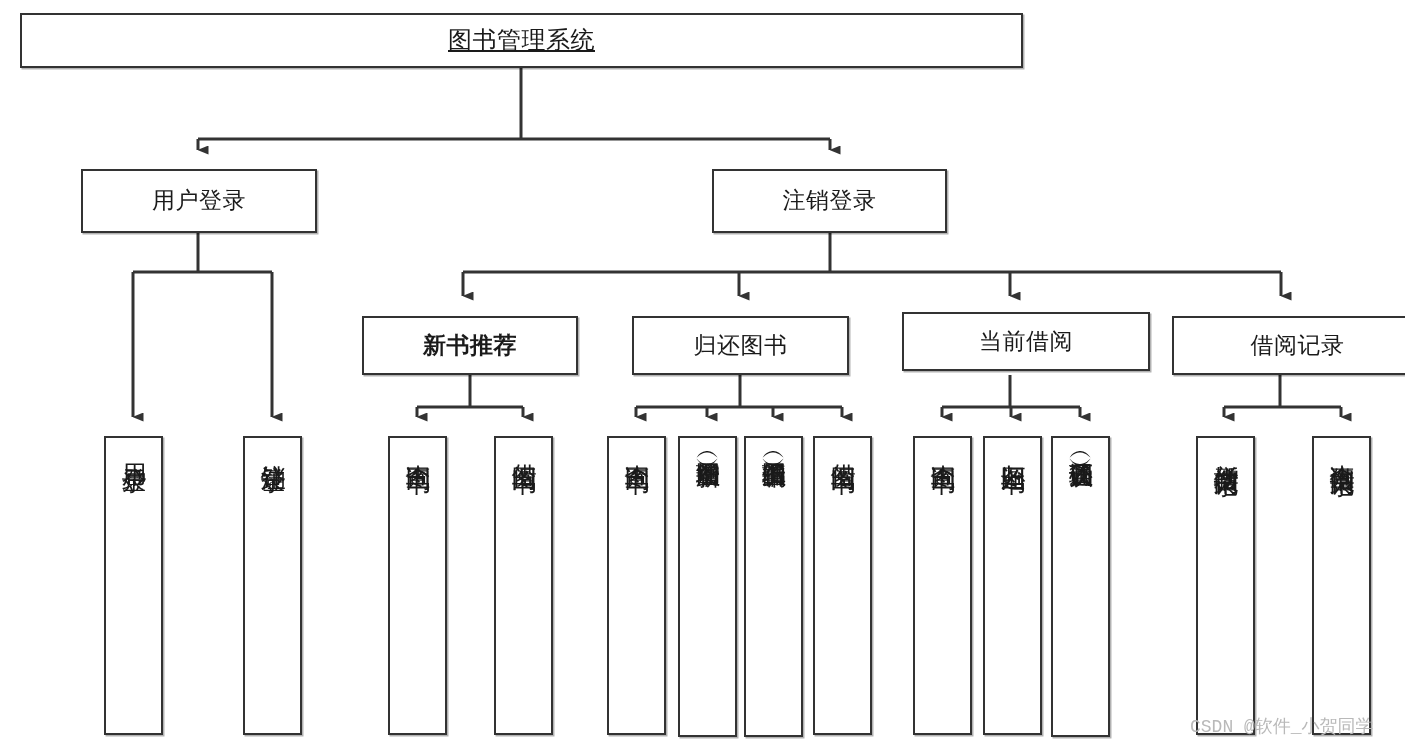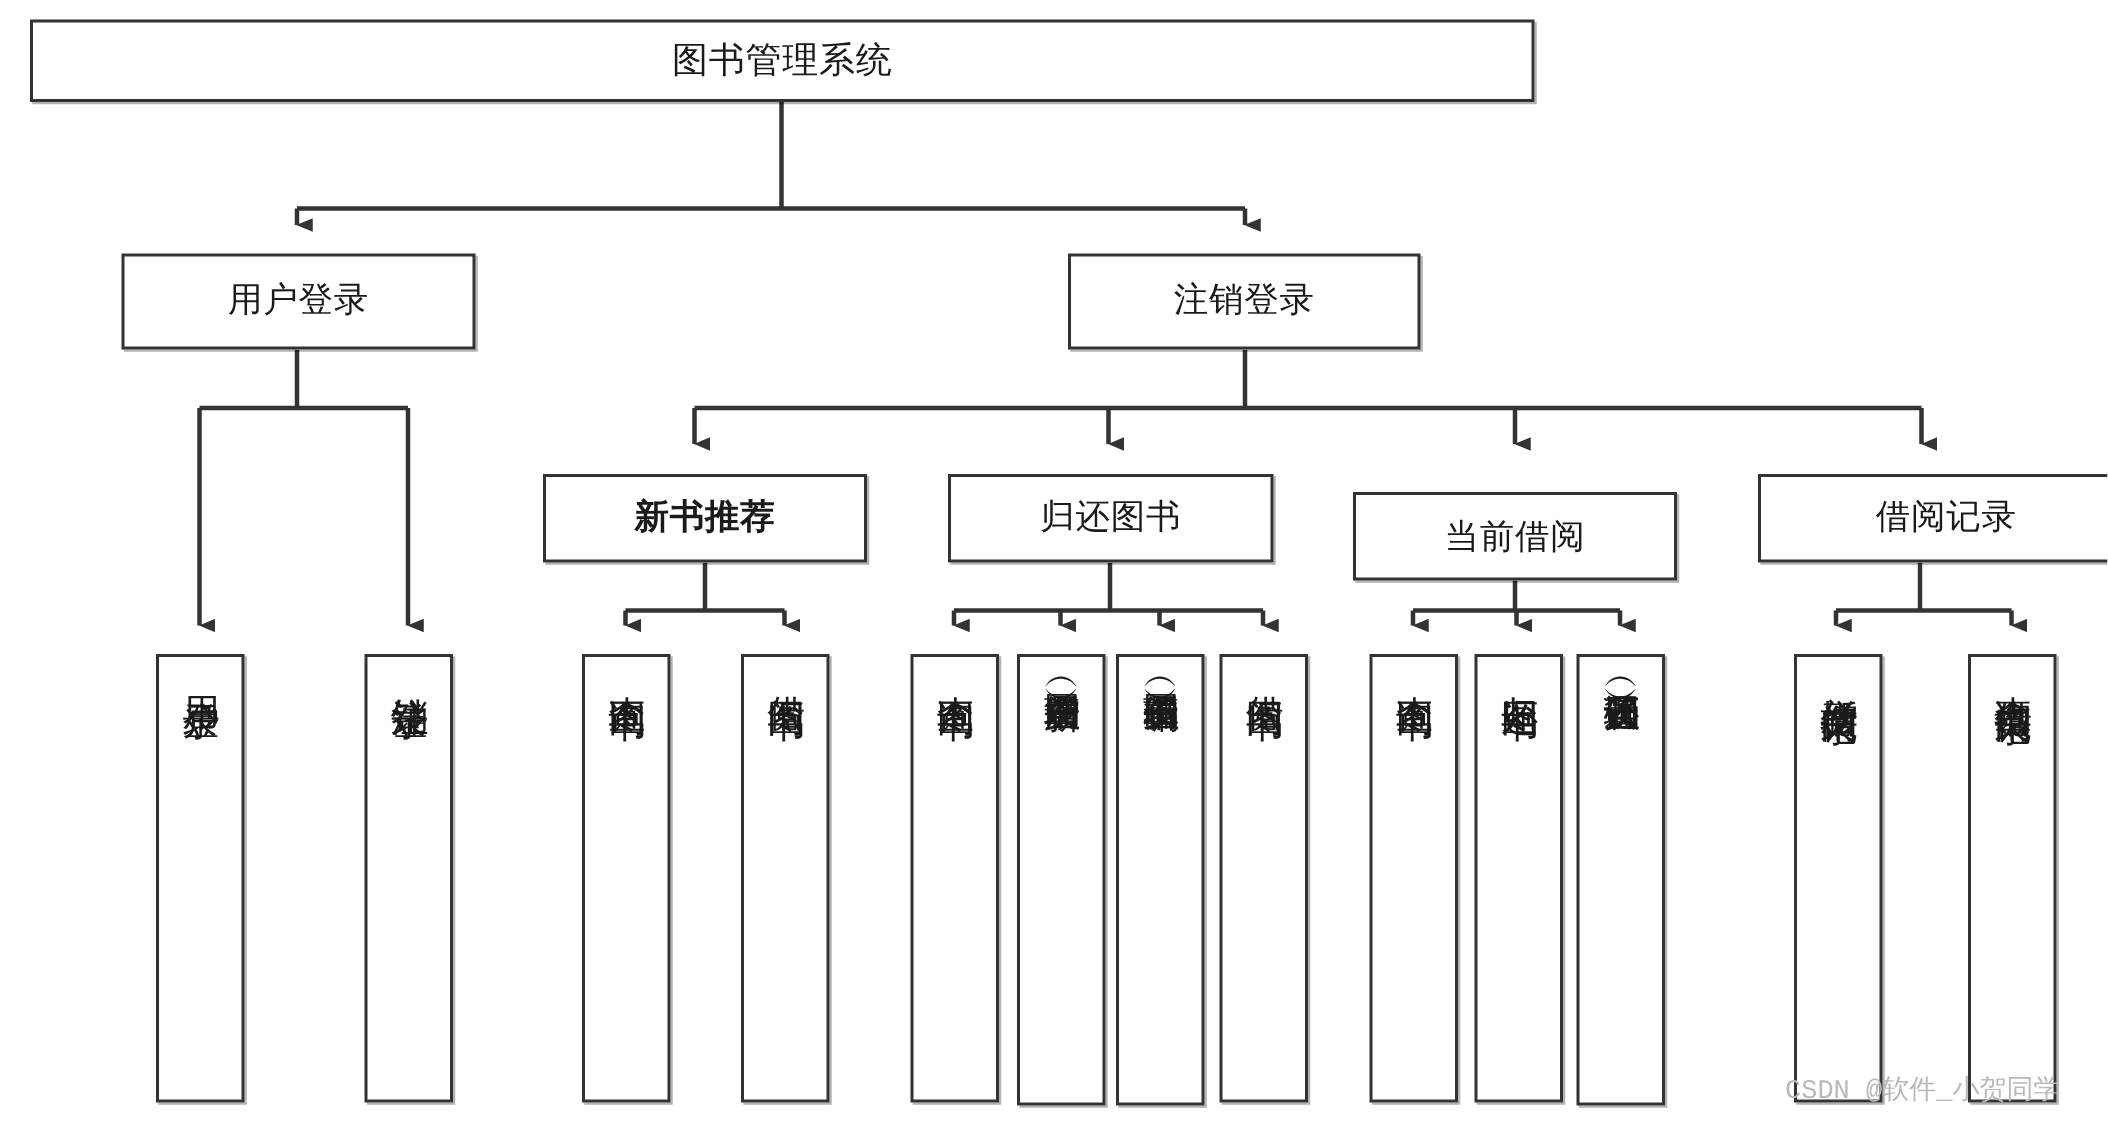--- a/index.html
+++ b/index.html
@@ -45,20 +45,21 @@
     color: #1a1a1a;
   }
   
   .node.horiz .node-label {
     writing-mode: horizontal-tb;
     font-size: 23px;
     letter-spacing: 0.5px;
   }
   .node.root .node-label {
     font-size: 24px;
+    text-decoration: underline;
   }
   
   .node.vert {
     align-items: flex-start;
     justify-content: center;
     padding-top: 6px;
   }
   .node.vert .node-label {
     writing-mode: vertical-rl;
     text-orientation: upright;
@@ -151,21 +152,21 @@
   </div>
 
   <div class="node horiz" style="left:362px; top:316px; width:216px; height:59px;font-weight:bold;">
     <span class="node-label">新书推荐</span>
   </div>
 
   <div class="node horiz" style="left:632px; top:316px; width:217px; height:59px;">
     <span class="node-label">归还图书</span>
   </div>
 
-  <div class="node horiz" style="left:902px; top:328px; width:216px; height:59px;font-family:Liberation Serif, serif;">
+  <div class="node horiz" style="left:902px; top:312px; width:248px; height:59px;">
     <span class="node-label">当前借阅</span>
   </div>
 
   <div class="node horiz" style="left:1172px; top:316px; width:251px; height:59px;">
     <span class="node-label">借阅记录</span>
   </div>
 
   <div class="node vert" style="left:104px; top:436px; width:59px; height:299px;">
     <span class="node-label">用户登录</span>
   </div>

